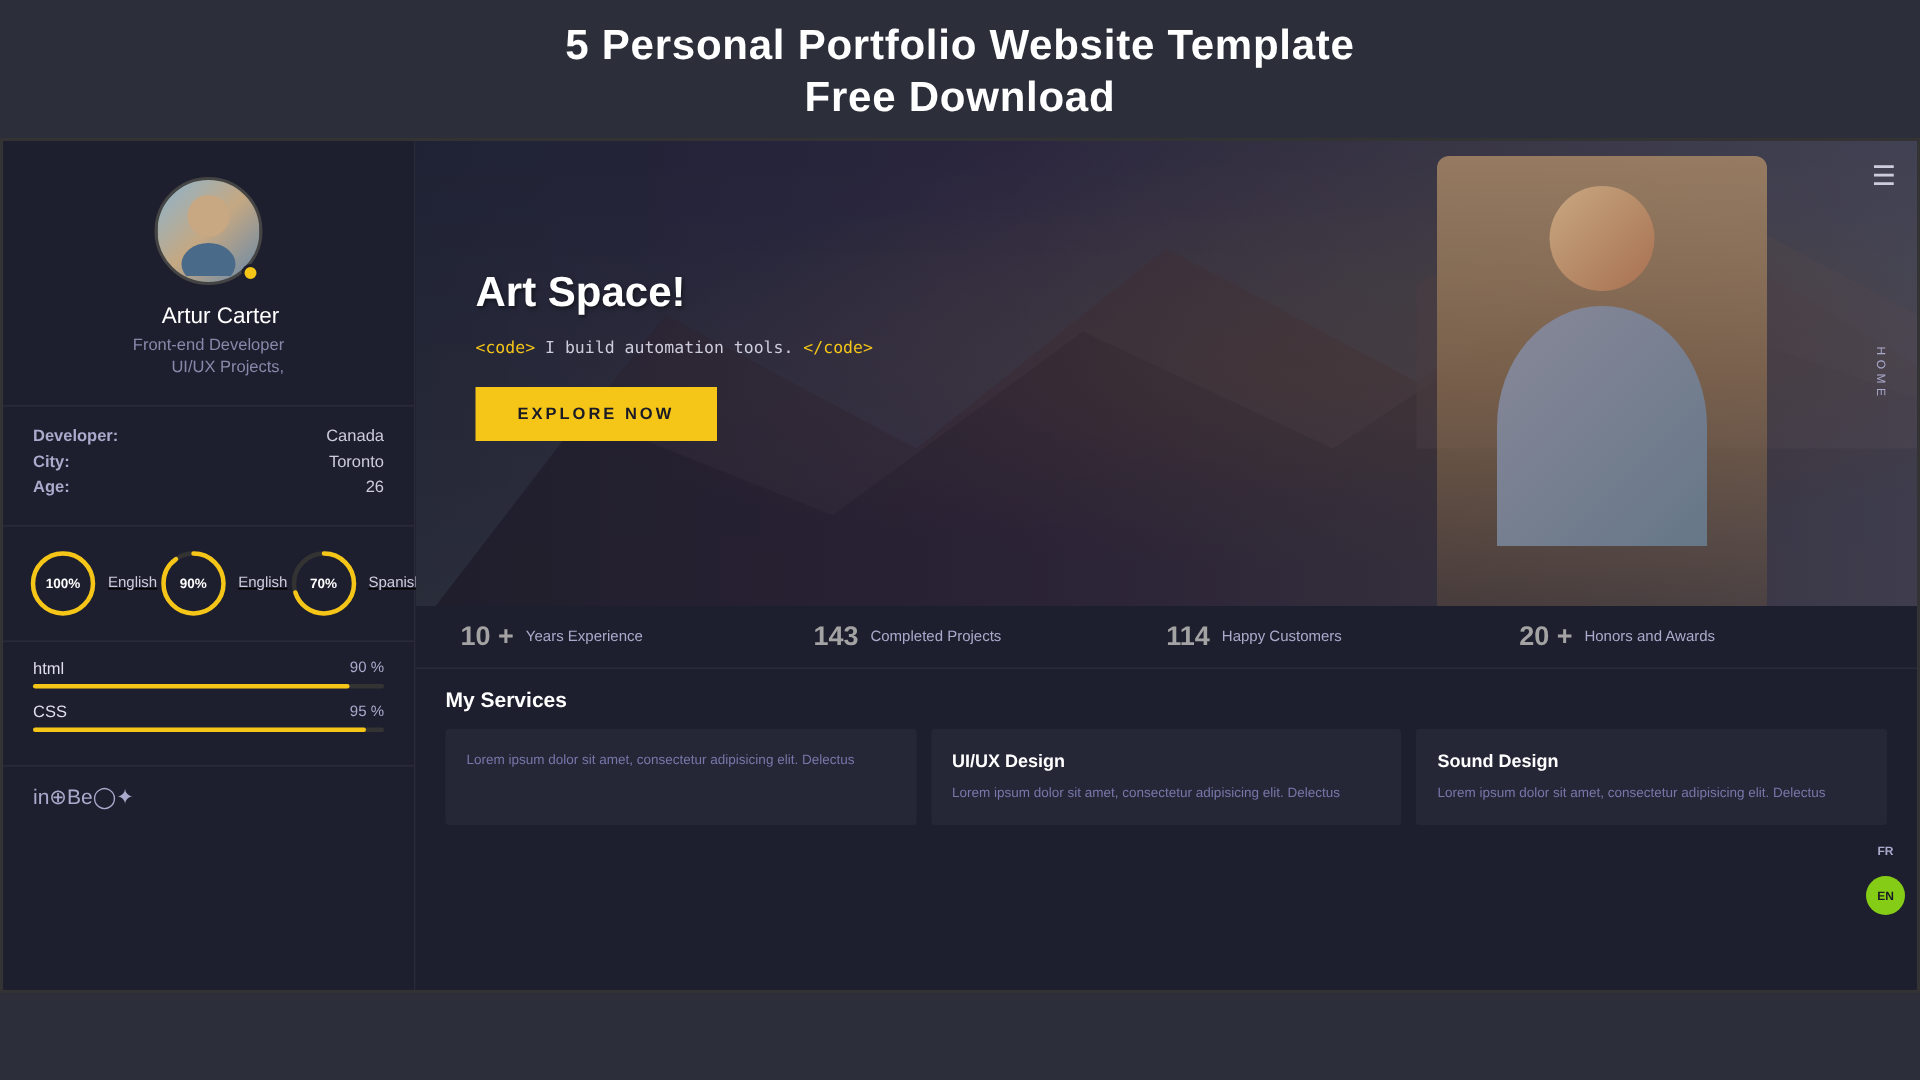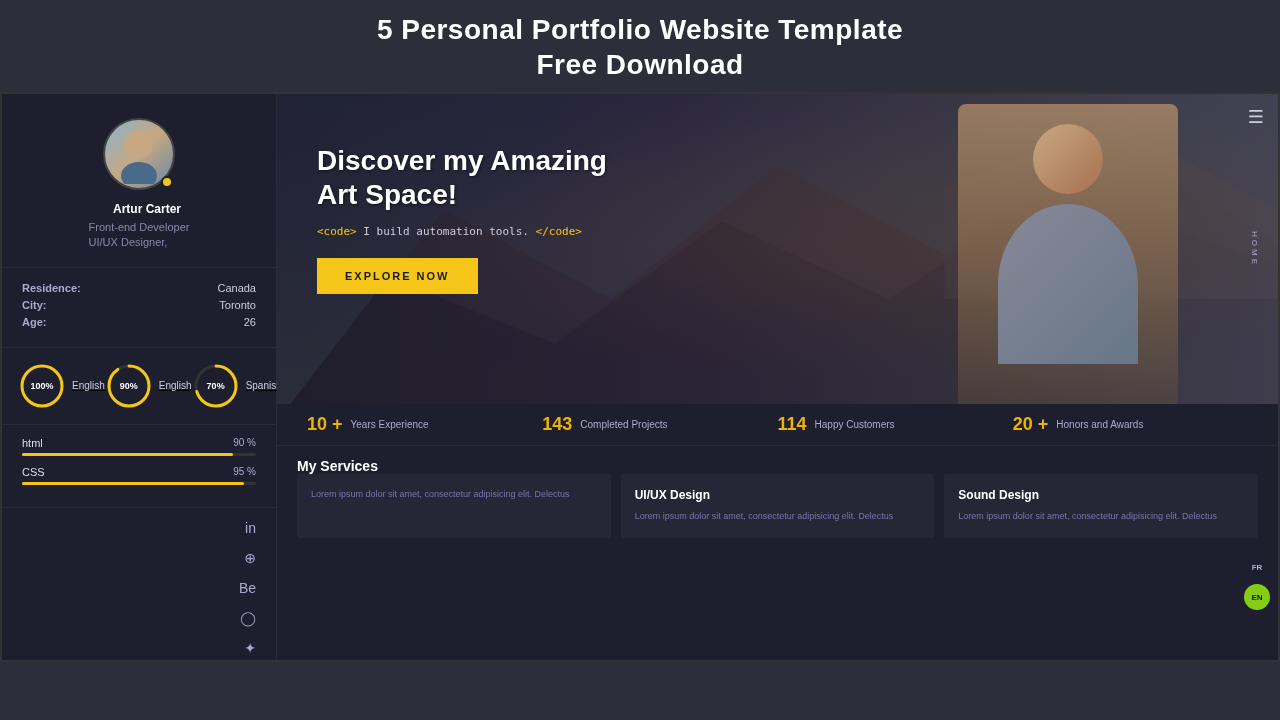--- a/index.html
+++ b/index.html
@@ -82,30 +82,30 @@
       right: 2px;
       width: 12px;
       height: 12px;
       border-radius: 50%;
       background: #f5c518;
       border: 2px solid #1e1f2e;
     }
 
     .sidebar-name {
       color: #ffffff;
-      font-size: 12px;
-      font-weight: 700;
+      font-size: 15px;
+      font-weight: 400;
       margin-bottom: 4px;
       margin-left: 16px;
     }
 
     .sidebar-role {
       color: #8888aa;
       font-size: 11px;
-      text-align: left;
+      text-align: right;
       line-height: 1.4;
     }
 
     .sidebar-info {
       padding: 14px 20px;
       border-bottom: 1px solid #2a2b3a;
     }
 
     .info-row {
       display: flex;
@@ -217,23 +217,21 @@
     .skill-bar-fill {
       height: 3px;
       background: #f5c518;
       border-radius: 2px;
     }
 
     
     .social-section {
       padding: 12px 20px;
       display: flex;
-      gap: 14px;
-      align-items: flex-end;
-      flex-direction: column;
+      align-items: center;
     }
 
     .social-icon {
       color: #aaaacc;
       font-size: 14px;
       cursor: pointer;
     }
 
     
     .main-content {
@@ -375,21 +373,21 @@
     }
 
     .stat-item {
       display: flex;
       align-items: center;
       gap: 8px;
       flex: 1;
     }
 
     .stat-number {
-      color: #eab308;
+      color: #a3a3a3;
       font-size: 18px;
       font-weight: 900;
     }
 
     .stat-label {
       color: #aaaacc;
       font-size: 10px;
       line-height: 1.3;
     }
 
@@ -397,20 +395,21 @@
     .services-section {
       background: #1e1f2e;
       padding: 12px 20px;
       flex: 1;
     }
 
     .services-title {
       color: #ffffff;
       font-size: 14px;
       font-weight: 700;
+      margin-bottom: 12px;
     }
 
     .services-grid {
       display: flex;
       gap: 10px;
     }
 
     .service-card {
       flex: 1;
       background: #252636;
@@ -484,27 +483,27 @@
           <svg class="avatar-person" viewBox="0 0 60 60">
             <circle cx="30" cy="20" r="14" fill="#c8a882"></circle>
             <ellipse cx="30" cy="52" rx="18" ry="14" fill="#4a6a8a"></ellipse>
           </svg>
         </div>
         <div class="avatar-dot"></div>
       </div>
       <div class="sidebar-name">Artur Carter</div>
       <div class="sidebar-role">
         <span>Front-end Developer</span><br>
-        <span>UI/UX Designer,</span>
+        <span>UI/UX Projects,</span>
       </div>
     </div>
 
     <div class="sidebar-info">
       <div class="info-row">
-        <span class="info-label">Residence:</span>
+        <span class="info-label">Developer:</span>
         <span class="info-value">Canada</span>
       </div>
       <div class="info-row">
         <span class="info-label">City:</span>
         <span class="info-value">Toronto</span>
       </div>
       <div class="info-row">
         <span class="info-label">Age:</span>
         <span class="info-value">26</span>
       </div>
@@ -599,21 +598,21 @@
         <div class="person-head"></div>
         <div class="person-body"></div>
       </div>
 
       <div class="hamburger">☰</div>
 
       <div class="home-vertical">HOME</div>
 
       <div class="hero-text">
         <div class="hero-heading">
-          <span>Discover my Amazing</span><br>
+          <br>
           <span>Art Space!</span>
         </div>
         <div class="hero-subtext">
           <span style="color:#f5c518">&lt;code&gt;</span> I build automation tools. <span style="color:#f5c518">&lt;/code&gt;</span>
         </div>
         <button class="explore-btn">EXPLORE NOW</button>
       </div>
     </div>
 
     <div class="stats-bar">

